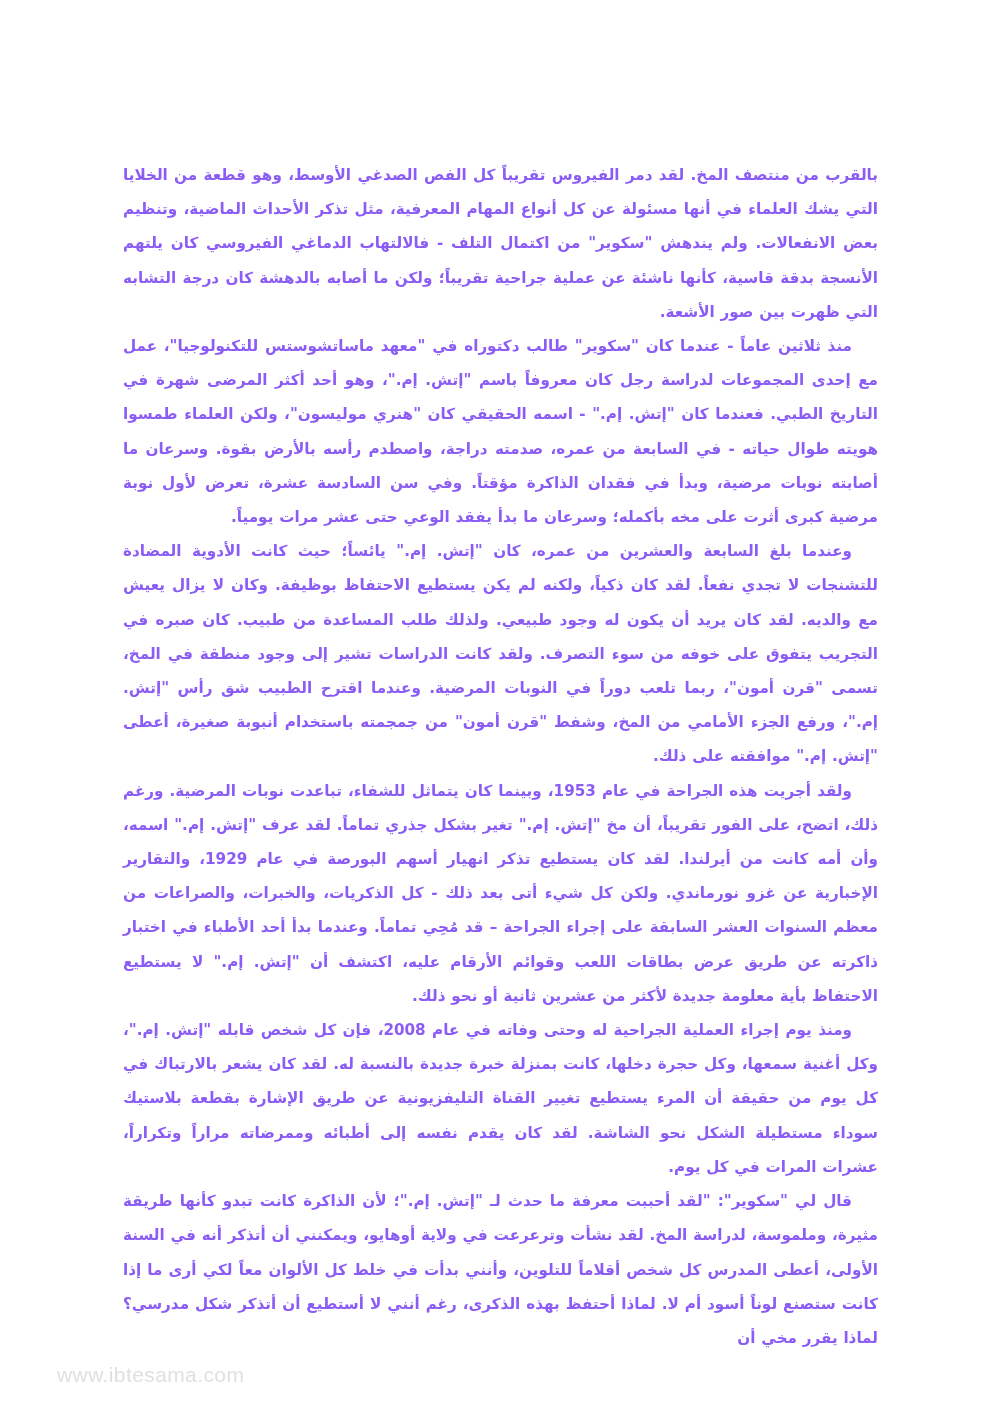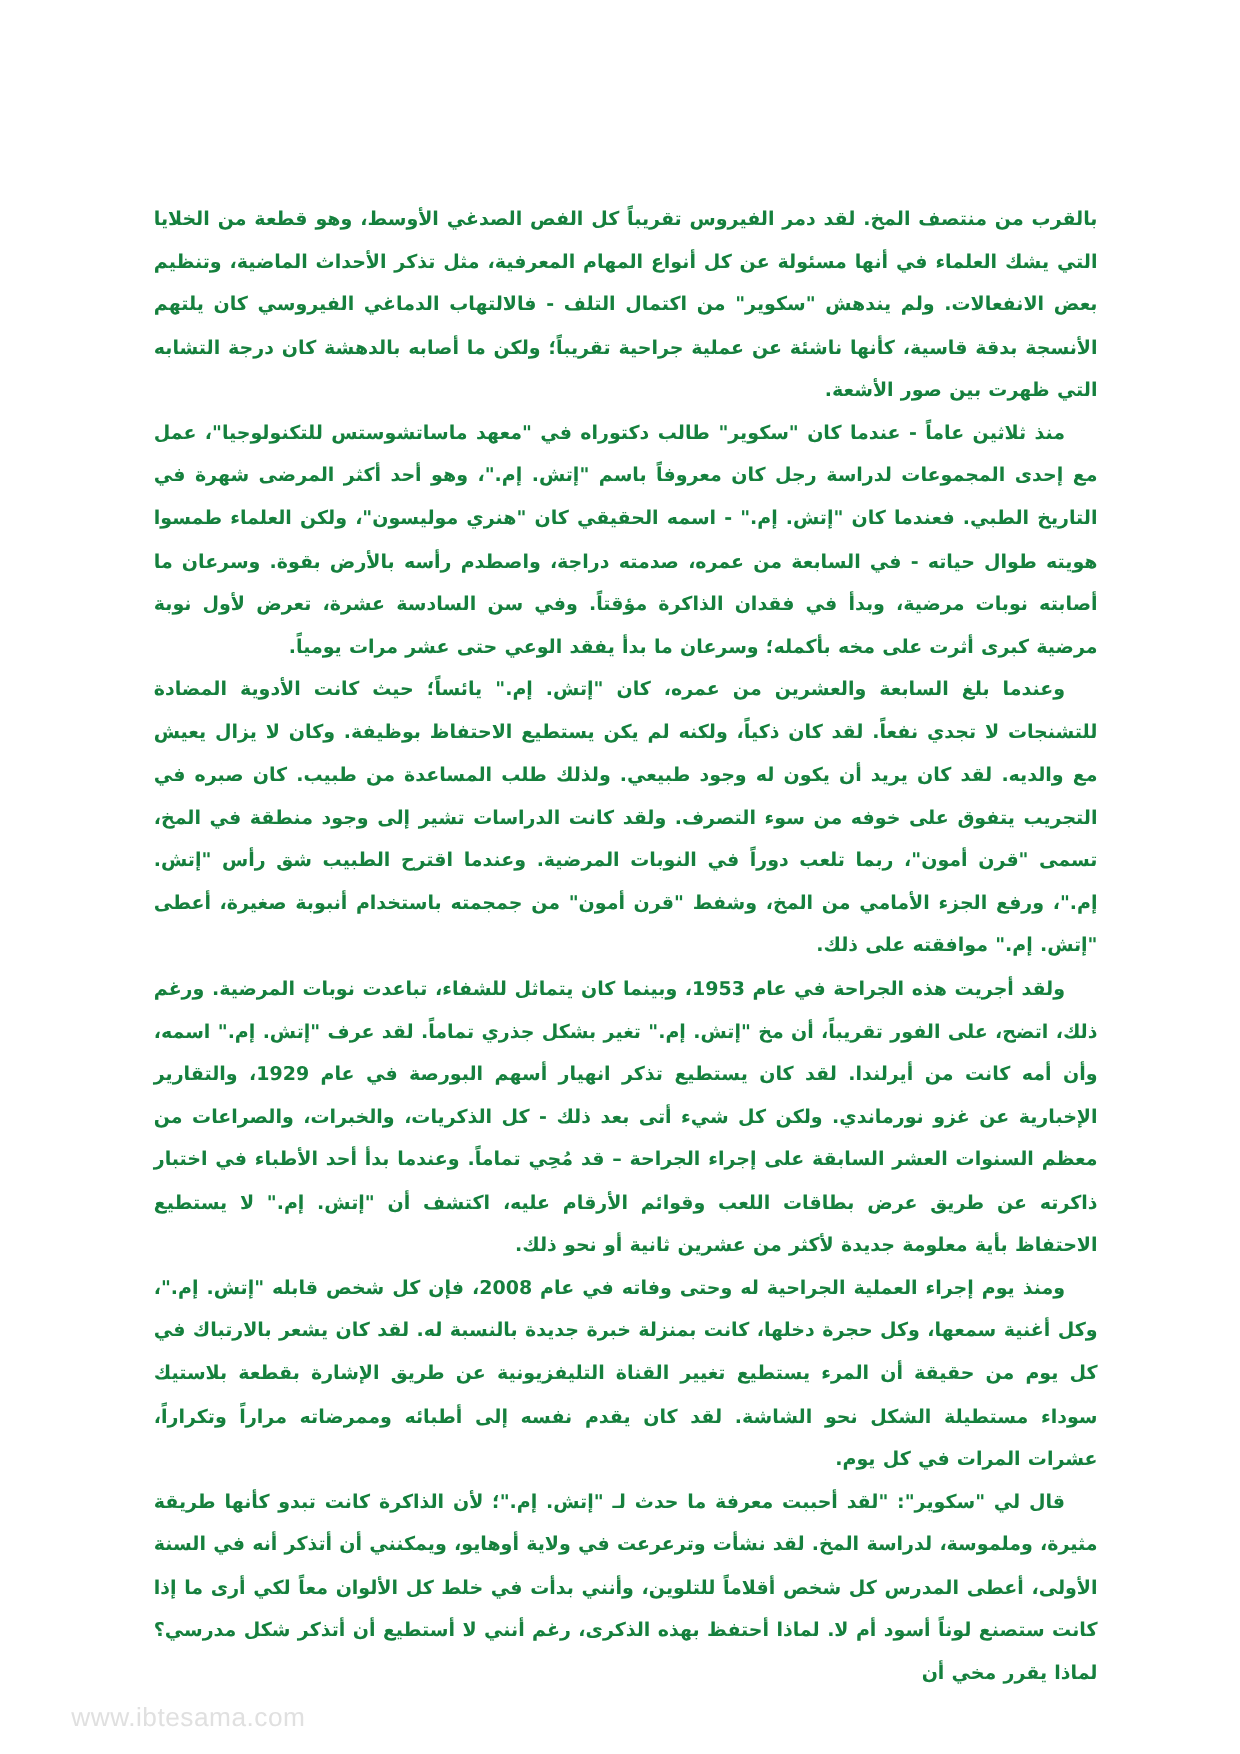--- a/index.html
+++ b/index.html
@@ -23,21 +23,21 @@
   }
 
   .text-column {
     position: absolute;
     top: 158px;
     right: 114px;
     left: 123px;
     direction: rtl;
     text-align: justify;
     text-align-last: right;
-    color: #15803d;
+    color: #8b5cf6;
     font-family: "DejaVu Sans", "Liberation Sans", sans-serif;
     font-size: 15.2px;
     line-height: 34.2px;
     font-weight: 600;
     letter-spacing: 0;
     word-spacing: 0.5px;
   }
 
   .para {
     margin: 0;

